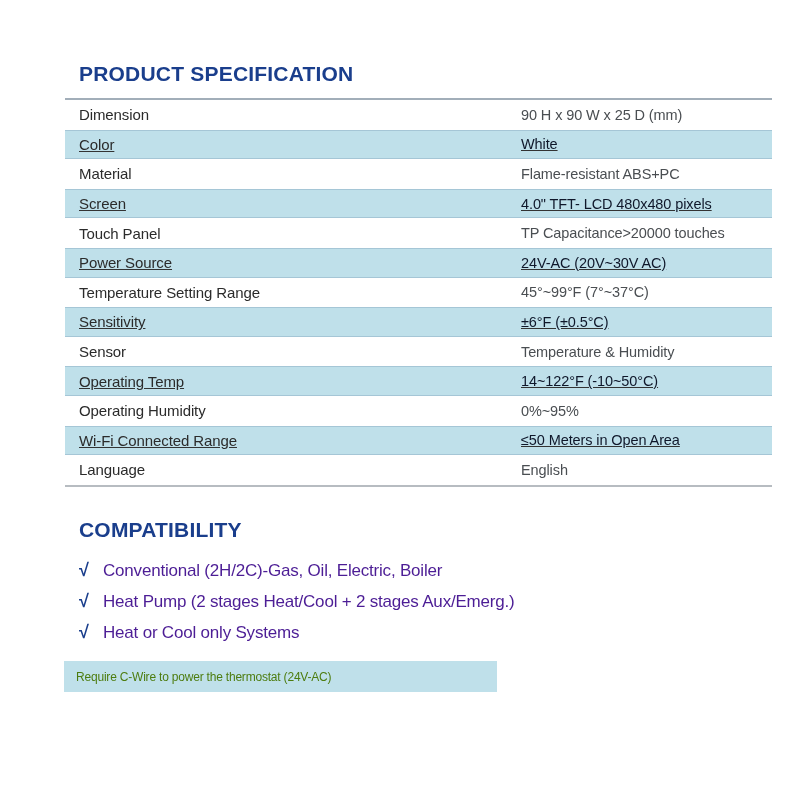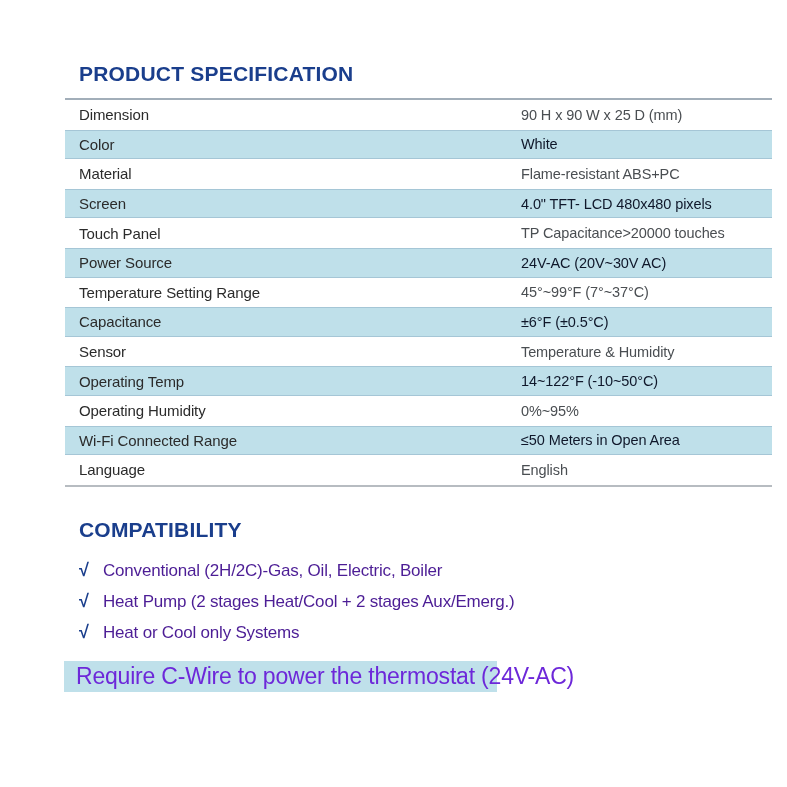--- a/index.html
+++ b/index.html
@@ -34,20 +34,21 @@
     height: 29.6px;
     display: flex;
     align-items: center;
     background: #ffffff;
     justify-content: center;
   }
   .spec-row.alt {
     background: #bfe0ea;
     border-top: 1px solid #a5c6d6;
     border-bottom: 1px solid #a5c6d6;
+    text-decoration: underline;
   }
   .spec-label {
     flex: 0 0 456px;
     padding-left: 14px;
     font-size: 15px;
     color: #2b2b2b;
     letter-spacing: -0.1px;
     white-space: nowrap;
     overflow: hidden;
   }
@@ -92,22 +93,22 @@
     left: 40px;
     top: 661px;
     width: 433px;
     height: 31px;
     background: #bfe0ea;
     display: flex;
     align-items: center;
     padding-left: 12px;
   }
   .note-text {
-    font-size: 23px;
-    color: #6d28d9;
+    font-size: 12px;
+    color: #4d7c0f;
     letter-spacing: -0.2px;
     white-space: nowrap;
   }
 </style>
 </head>
 <body>
 
 <div class="page">
 
   <div class="section-title" id="spec-title">PRODUCT SPECIFICATION</div>
@@ -135,21 +136,21 @@
       </div>
       <div class="spec-row alt">
         <div class="spec-label">Power Source</div>
         <div class="spec-value">24V-AC (20V~30V AC)</div>
       </div>
       <div class="spec-row">
         <div class="spec-label">Temperature Setting Range</div>
         <div class="spec-value">45°~99°F (7°~37°C)</div>
       </div>
       <div class="spec-row alt">
-        <div class="spec-label">Capacitance</div>
+        <div class="spec-label">Sensitivity</div>
         <div class="spec-value">±6°F (±0.5°C)</div>
       </div>
       <div class="spec-row">
         <div class="spec-label">Sensor</div>
         <div class="spec-value">Temperature &amp; Humidity</div>
       </div>
       <div class="spec-row alt">
         <div class="spec-label">Operating Temp</div>
         <div class="spec-value">14~122°F (-10~50°C)</div>
       </div>

